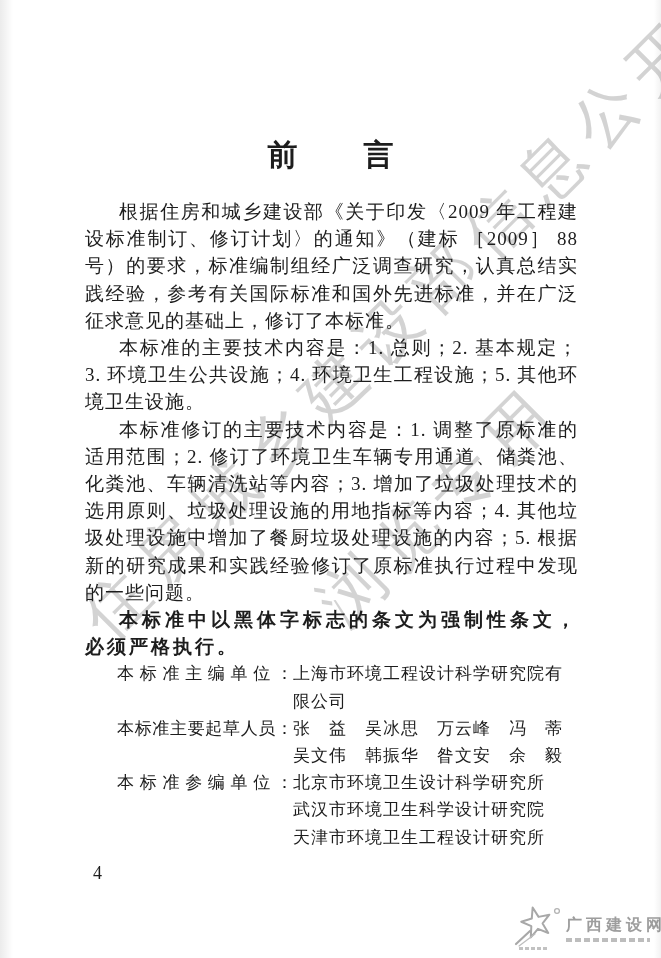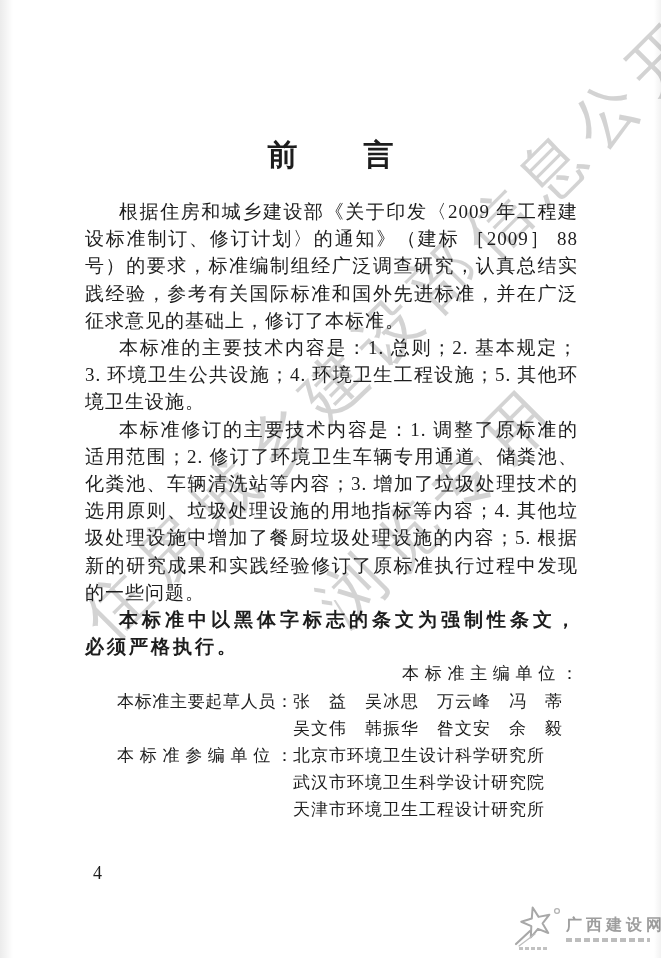--- a/index.html
+++ b/index.html
@@ -71,20 +71,21 @@
     <div class="bodytext">
       <p>根据住房和城乡建设部《关于印发〈2009 年工程建设标准制订、修订计划〉的通知》（建标 ［2009］ 88 号）的要求，标准编制组经广泛调查研究，认真总结实践经验，参考有关国际标准和国外先进标准，并在广泛征求意见的基础上，修订了本标准。</p>
       <p>本标准的主要技术内容是：1. 总则；2. 基本规定；3. 环境卫生公共设施；4. 环境卫生工程设施；5. 其他环境卫生设施。</p>
       <p>本标准修订的主要技术内容是：1. 调整了原标准的适用范围；2. 修订了环境卫生车辆专用通道、储粪池、化粪池、车辆清洗站等内容；3. 增加了垃圾处理技术的选用原则、垃圾处理设施的用地指标等内容；4. 其他垃圾处理设施中增加了餐厨垃圾处理设施的内容；5. 根据新的研究成果和实践经验修订了原标准执行过程中发现的一些问题。</p>
       <p class="strong">本标准中以黑体字标志的条文为强制性条文，必须严格执行。</p>
     </div>
 
     <div class="units">
       <div class="unit-row">
         <div class="unit-label">本标准主编单位：</div>
+        <div class="unit-value">上海市环境工程设计科学研究院有限公司</div>
       </div>
       <div class="unit-row">
         <div class="unit-label">本标准主要起草人员：</div>
         <div class="unit-value">
           <div>张　益　吴冰思　万云峰　冯　蒂</div>
           <div>吴文伟　韩振华　昝文安　余　毅</div>
         </div>
       </div>
       <div class="unit-row">
         <div class="unit-label">本标准参编单位：</div>

